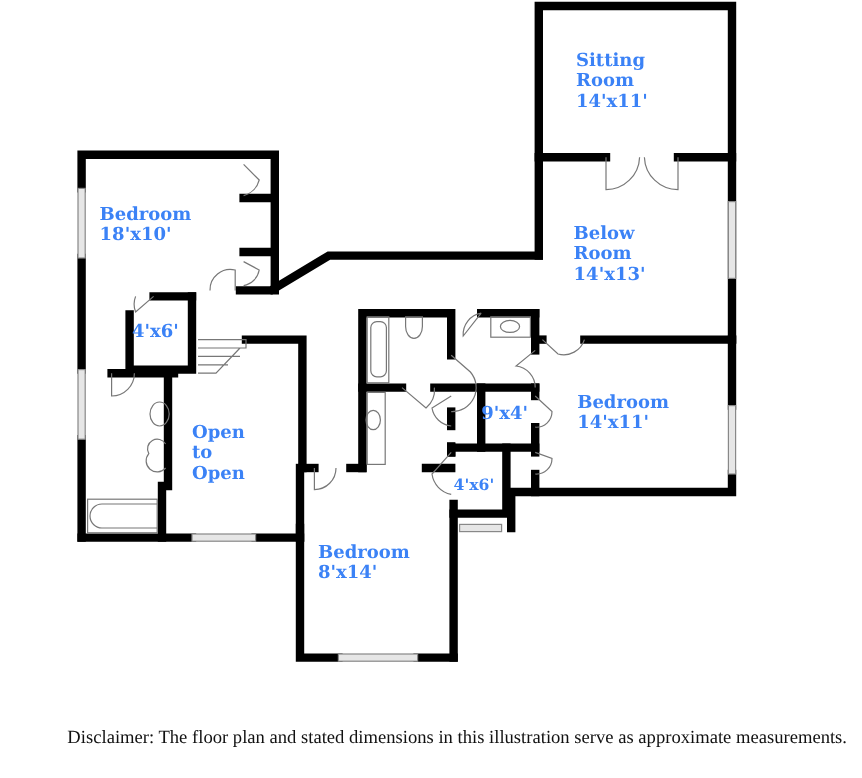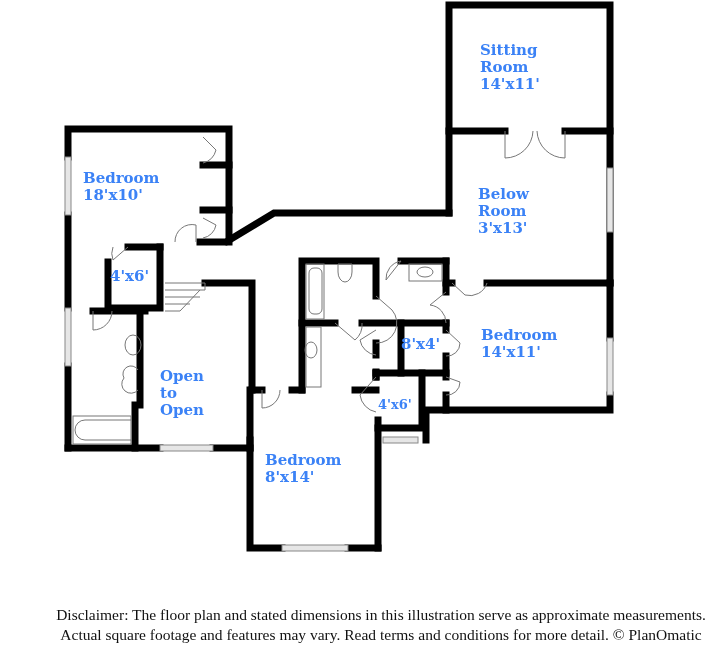--- a/index.html
+++ b/index.html
@@ -119,52 +119,51 @@
 
 <div class="room-label" style="left:480px;top:42px;width:100px;">
   <span>Sitting</span>
   <span>Room</span>
   <span>14'x11'</span>
 </div>
 
 <div class="room-label" style="left:478px;top:186px;width:100px;">
   <span>Below</span>
   <span>Room</span>
-  <span>3'x13'</span>
+  <span>14'x13'</span>
 </div>
 
 <div class="room-label" style="left:83px;top:170px;width:100px;">
   <span>Bedroom</span>
   <span>18'x10'</span>
 </div>
 
 <div class="room-label" style="left:110px;top:268px;width:50px;">
   <span>4'x6'</span>
 </div>
 
-<div class="room-label" style="left:160px;top:368px;width:80px;">
+<div class="room-label" style="left:160px;top:352px;width:80px;">
   <span>Open</span>
   <span>to</span>
   <span>Open</span>
 </div>
 
 <div class="room-label" style="left:481px;top:327px;width:100px;">
   <span>Bedroom</span>
   <span>14'x11'</span>
 </div>
 
 <div class="room-label" style="left:401px;top:336px;width:46px;">
-  <span>8'x4'</span>
+  <span>9'x4'</span>
 </div>
 
 <div class="room-label" style="left:378px;top:398px;width:44px;font-size:13px;">
   <span>4'x6'</span>
 </div>
 
 <div class="room-label" style="left:265px;top:452px;width:100px;">
   <span>Bedroom</span>
   <span>8'x14'</span>
 </div>
 
 <div class="disclaimer">
   <div>Disclaimer: The floor plan and stated dimensions in this illustration serve as approximate measurements.</div>
-  <div>Actual square footage and features may vary. Read terms and conditions for more detail. © PlanOmatic</div>
 </div>
 
 </body></html>

